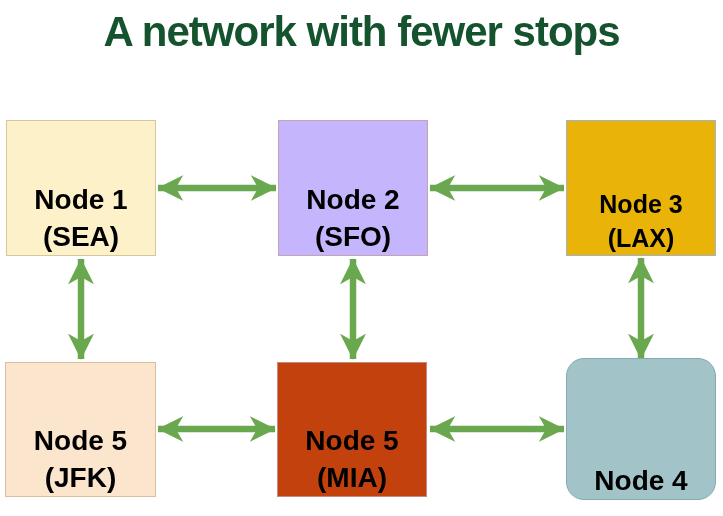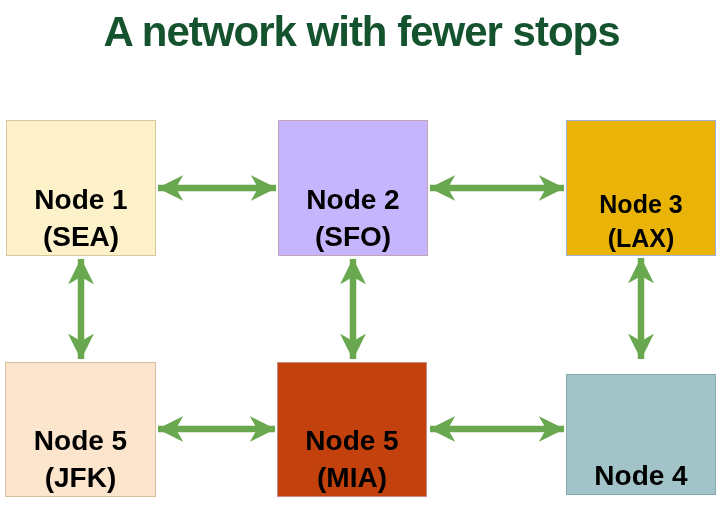--- a/index.html
+++ b/index.html
@@ -39,21 +39,21 @@
     color: #000000;
     font-size: 28px;
     line-height: 37px;
   }
   .node span { display: block; }
   .pos-node1 { left: 6px;   top: 120px; width: 150px; height: 136px; }
   .pos-node2 { left: 278px; top: 120px; width: 150px; height: 136px; }
   .pos-node3 { left: 566px; top: 120px; width: 150px; height: 136px; font-size: 25px; line-height: 34px; }
   .pos-node6 { left: 5px;   top: 362px; width: 151px; height: 135px; }
   .pos-node5 { left: 277px; top: 362px; width: 150px; height: 135px; }
-  .pos-node4 { left: 566px; top: 374px; width: 150px; height: 121px; }
+  .pos-node4 { left: 566px; top: 358px; width: 150px; height: 142px; border-radius: 18px; }
   #edges-layer {
     position: absolute;
     left: 0; top: 0;
     width: 723px;
     height: 516px;
     pointer-events: none;
   }
 </style>
 </head>
 <body>

